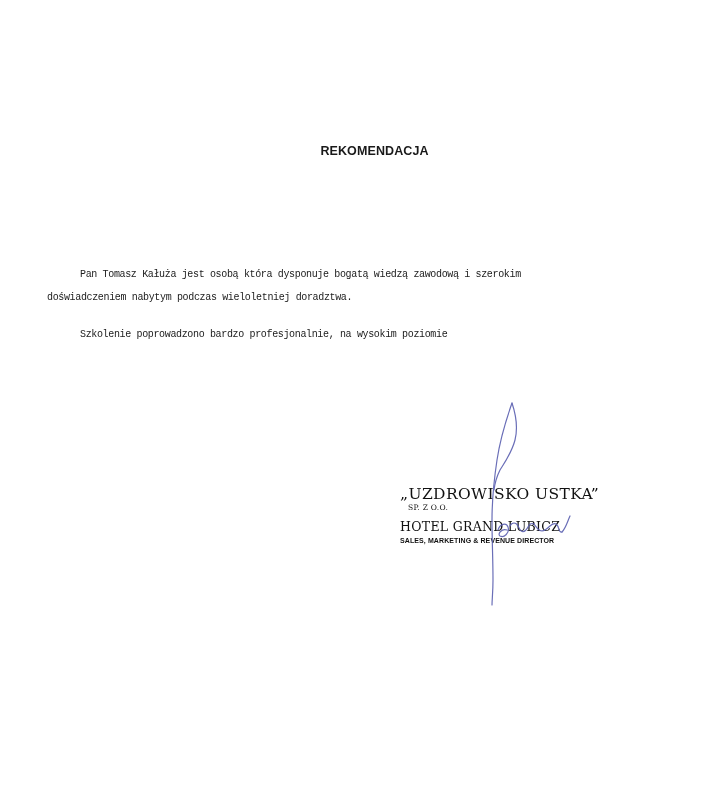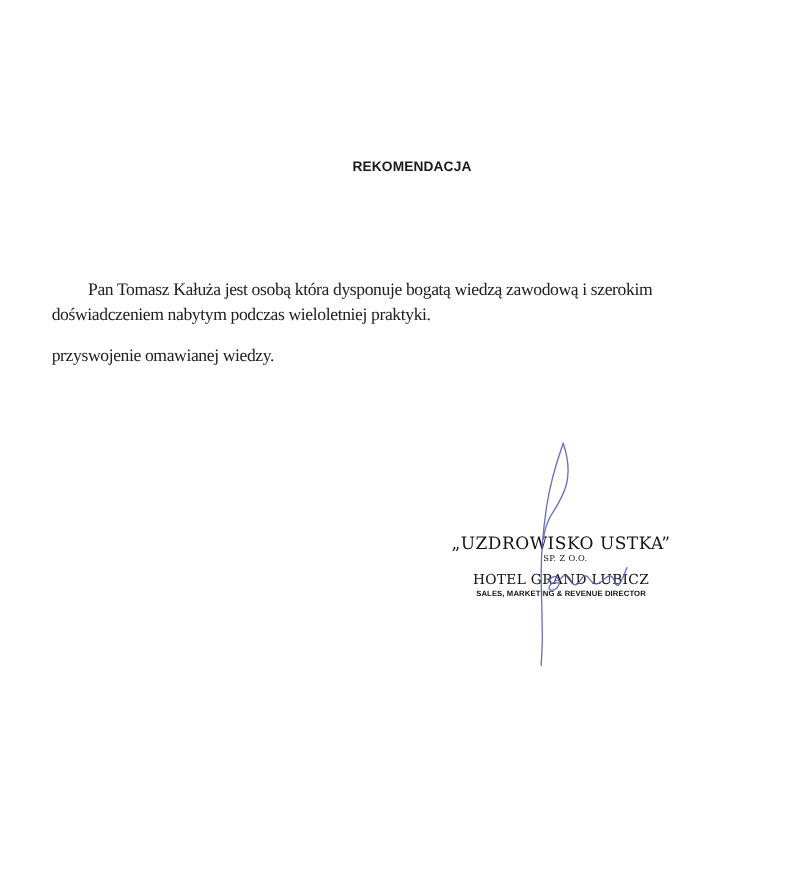--- a/index.html
+++ b/index.html
@@ -4,30 +4,30 @@
   <style>
     html, body { margin: 0; padding: 0; background: #ffffff; }
     body { width: 717px; height: 809px; position: relative; overflow: hidden; }
     .page { position: absolute; left: 0; top: 0; width: 717px; height: 809px; background: #ffffff; }
     .title {
       position: absolute; left: 0; width: 717px; top: 144px; text-align: center;
       font-family: "Liberation Sans", sans-serif; font-weight: bold; font-size: 12.5px;
       color: #1a1a1a; letter-spacing: 0.1px; padding-left: 16px;
     }
     .body {
-      position: absolute; left: 47px; top: 253px; width: 620px;
-      font-family: Liberation Serif, serif; font-size: 16px; line-height: 22.5px;
+      position: absolute; left: 47px; top: 264px; width: 620px;
+      font-family: Liberation Mono, monospace; font-size: 10px; line-height: 22.5px;
       color: #202020; letter-spacing: -0.35px;
     }
     .para { margin: 0 0 15px 0; }
     .para .line { display: block; white-space: nowrap; }
     .para .line.first { padding-left: 33px; }
     .stamp {
       position: absolute; left: 400px; top: 484px; width: 220px;
-      font-family: "DejaVu Serif", serif; color: #111111; text-align: center;
+      font-family: "DejaVu Serif", serif; color: #111111; 
     }
     .stamp .company { font-size: 15.5px; font-weight: normal; letter-spacing: 0.4px; line-height: 20px; }
     .stamp .legal { font-size: 7.5px; line-height: 10px; margin-top: -1px; padding-left: 8px; letter-spacing: 0.3px; }
     .stamp .hotel { font-size: 12.5px; line-height: 18px; margin-top: 5px; letter-spacing: 0.3px; }
     .stamp .person {
       font-size: 16px; font-weight: bold; font-style: italic; line-height: 20px; margin-top: 4px;
       letter-spacing: 0.2px;
     }
     .stamp .role {
       font-family: "Liberation Sans", sans-serif; font-size: 7px; font-weight: bold;
@@ -38,24 +38,24 @@
 </head>
 <body>
 
 <div class="page">
 
   <div class="title">REKOMENDACJA</div>
 
   <div class="body">
     <p class="para">
       <span class="line first">Pan Tomasz Kałuża jest osobą która dysponuje bogatą wiedzą zawodową i szerokim</span>
-      <span class="line">doświadczeniem nabytym podczas wieloletniej praktyki.</span>
+      <span class="line">doświadczeniem nabytym podczas wieloletniej doradztwa.</span>
     </p>
     <p class="para">
-      <span class="line">przyswojenie omawianej wiedzy.</span>
+      <span class="line first">Szkolenie poprowadzono bardzo profesjonalnie, na wysokim poziomie</span>
     </p>
   </div>
 
   <div class="stamp">
     <div class="company">„UZDROWISKO USTKA”</div>
     <div class="legal">SP. Z O.O.</div>
     <div class="hotel">HOTEL GRAND LUBICZ</div>
     <div class="role">SALES, MARKETING &amp; REVENUE DIRECTOR</div>
   </div>
 

